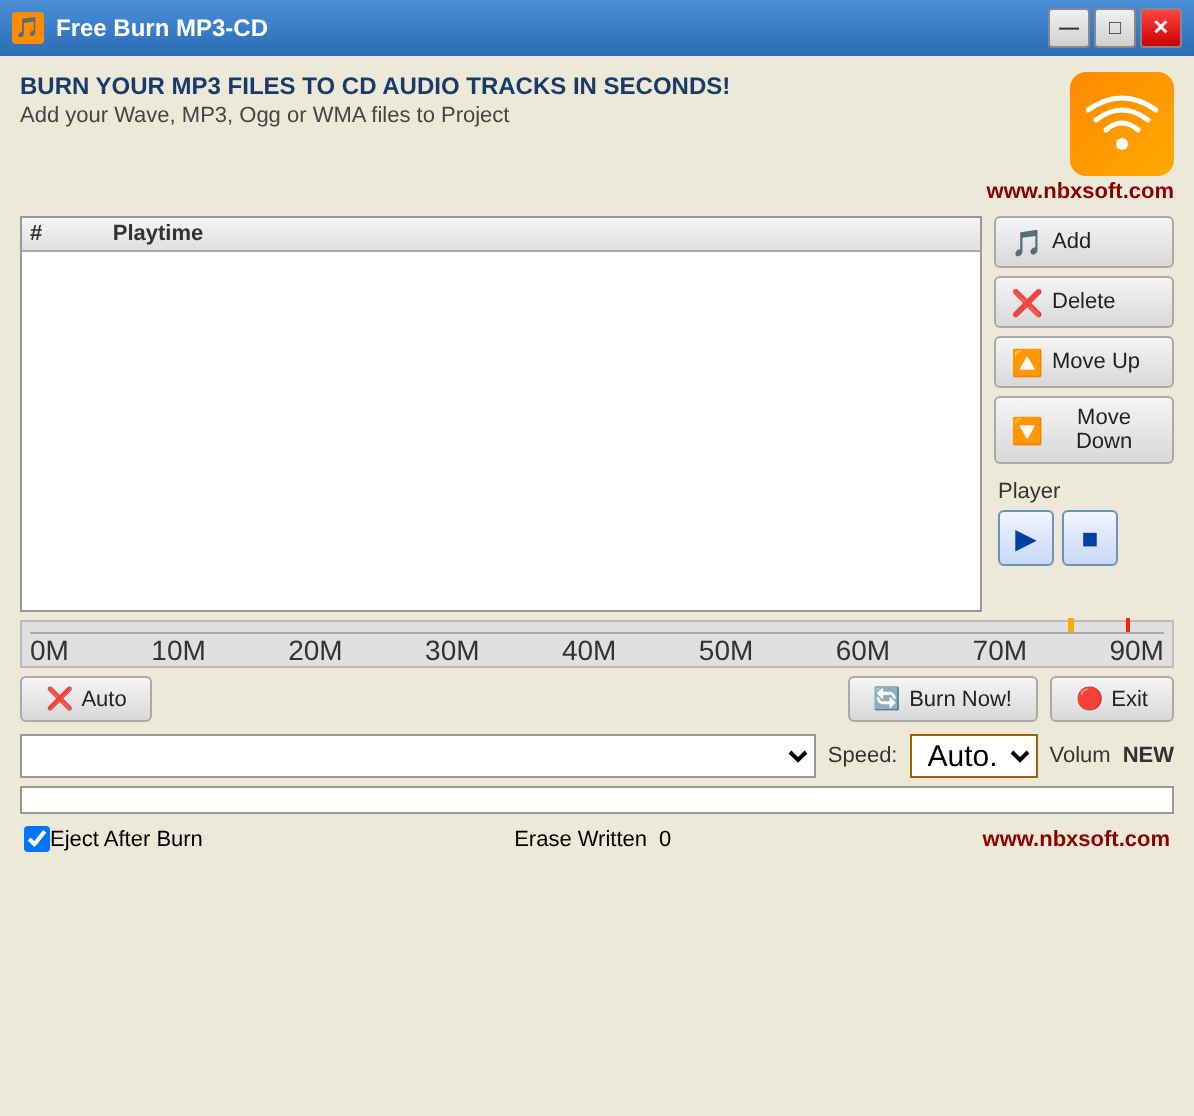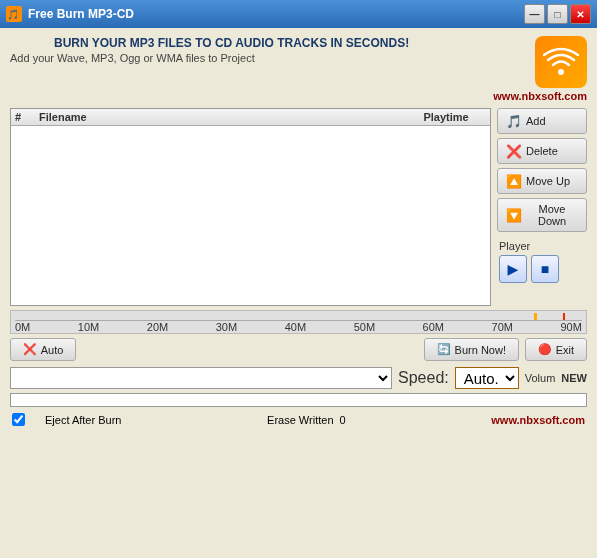--- a/index.html
+++ b/index.html
@@ -62,21 +62,20 @@
       display: flex;
       align-items: flex-start;
       margin-bottom: 6px;
     }
     .header-text { flex: 1; }
     .header-title {
       font-size: 12px;
       font-weight: bold;
       color: #1a3a6a;
       margin-bottom: 2px;
-      margin-left: 44px;
     }
     .header-subtitle {
       font-size: 11px;
       color: #444;
     }
     .logo-icon {
       width: 52px;
       height: 52px;
       background: linear-gradient(135deg, #ff8800, #ffaa00);
       border-radius: 8px;
@@ -220,21 +219,21 @@
     }
     .dropdown-select {
       flex: 1;
       height: 22px;
       border: 1px solid #999;
       background: white;
       font-size: 11px;
       padding: 1px 4px;
       cursor: pointer;
     }
-    .speed-label { color: #333; font-size: 16px; }
+    .speed-label { color: #333; font-size: 11px; }
     .speed-select {
       width: 64px;
       height: 22px;
       border: 1px solid #a16207;
       background: white;
       font-size: 15px;
       padding: 1px 4px;
       cursor: pointer;
     }
     .volume-label { color: #333; font-size: 11px; }
@@ -256,21 +255,21 @@
     
     .footer {
       display: flex;
       align-items: center;
       justify-content: space-between;
       padding: 2px 2px;
     }
     .eject-checkbox {
       display: flex;
       align-items: center;
-      gap: 20px;
+      gap: 0;
     }
     .bytes-section {
       display: flex;
       gap: 6px;
       align-items: center;
     }
     .footer-website {
       color: #8b0000;
       font-size: 11px;
       font-weight: bold;
@@ -287,21 +286,21 @@
       align-items: flex-end;
       padding: 0 4px;
     }
     .ruler-inner {
       width: 100%;
       position: relative;
     }
     .ruler-labels {
       display: flex;
       justify-content: space-between;
-      font-size: 11px;
+      font-size: 14px;
       color: #333;
     }
     .ruler-ticks {
       height: 8px;
       position: relative;
       border-bottom: 1px solid #aaa;
     }
     .ruler-highlight {
       position: absolute;
       right: 8%;
@@ -350,21 +349,20 @@
       </div>
       <div class="website-text">www.nbxsoft.com</div>
     </div>
   </div>
 
   <div class="middle-area">
 
     <div class="file-list-container">
       <div class="file-list-header">
         <span class="col-hash">#</span>
-        <span class="col-filename">Filename</span>
         <span class="col-playtime">Playtime</span>
       </div>
       <div class="file-list-body"></div>
     </div>
 
     <div class="side-buttons">
       <button class="side-btn">
         <span class="btn-icon">🎵</span>
         <span>Add</span>
       </button>

